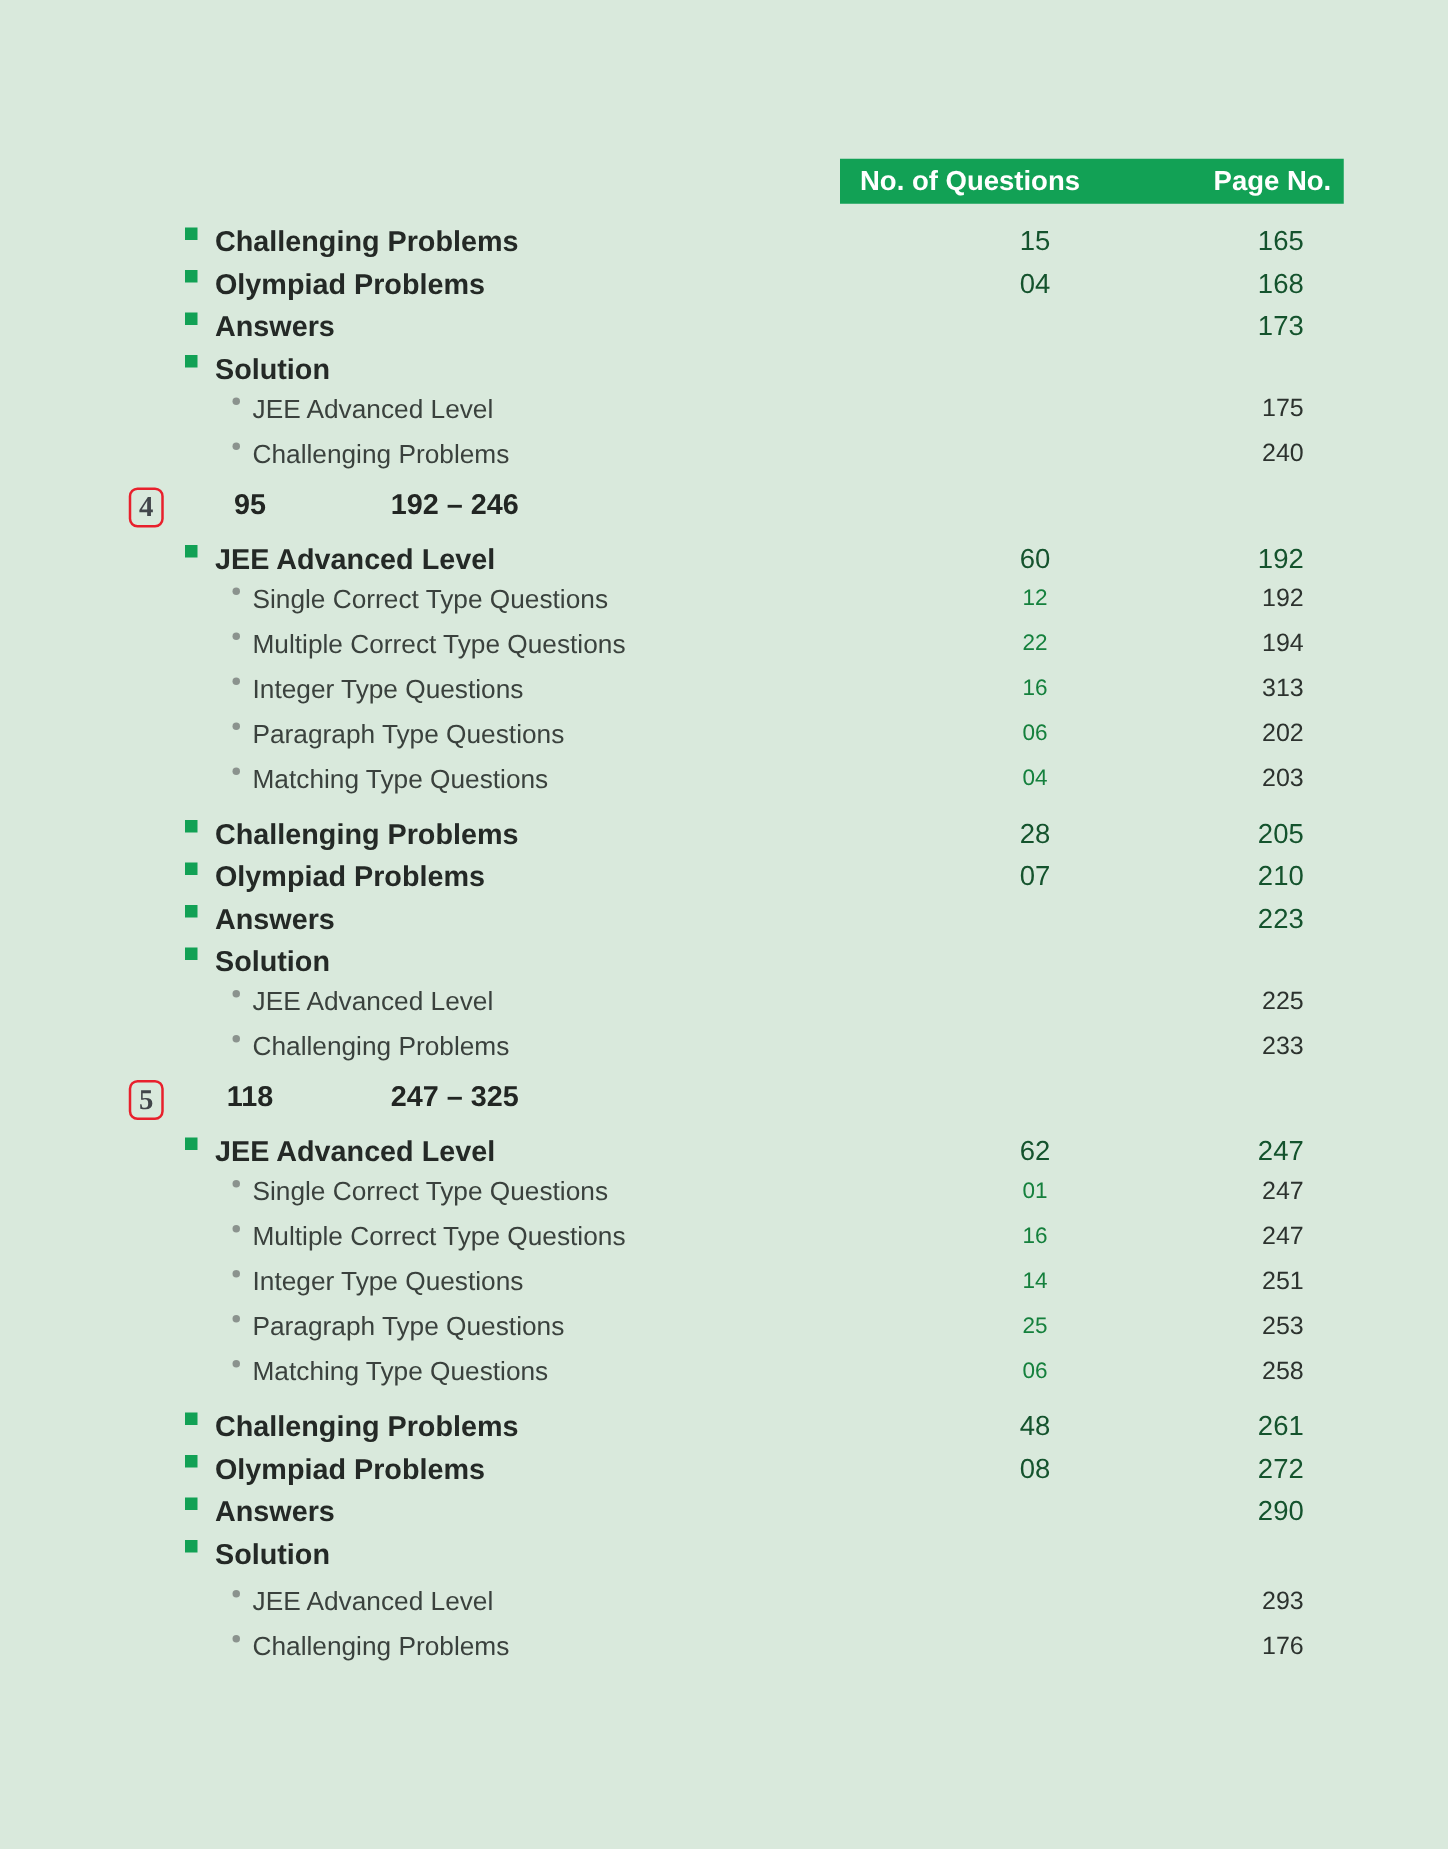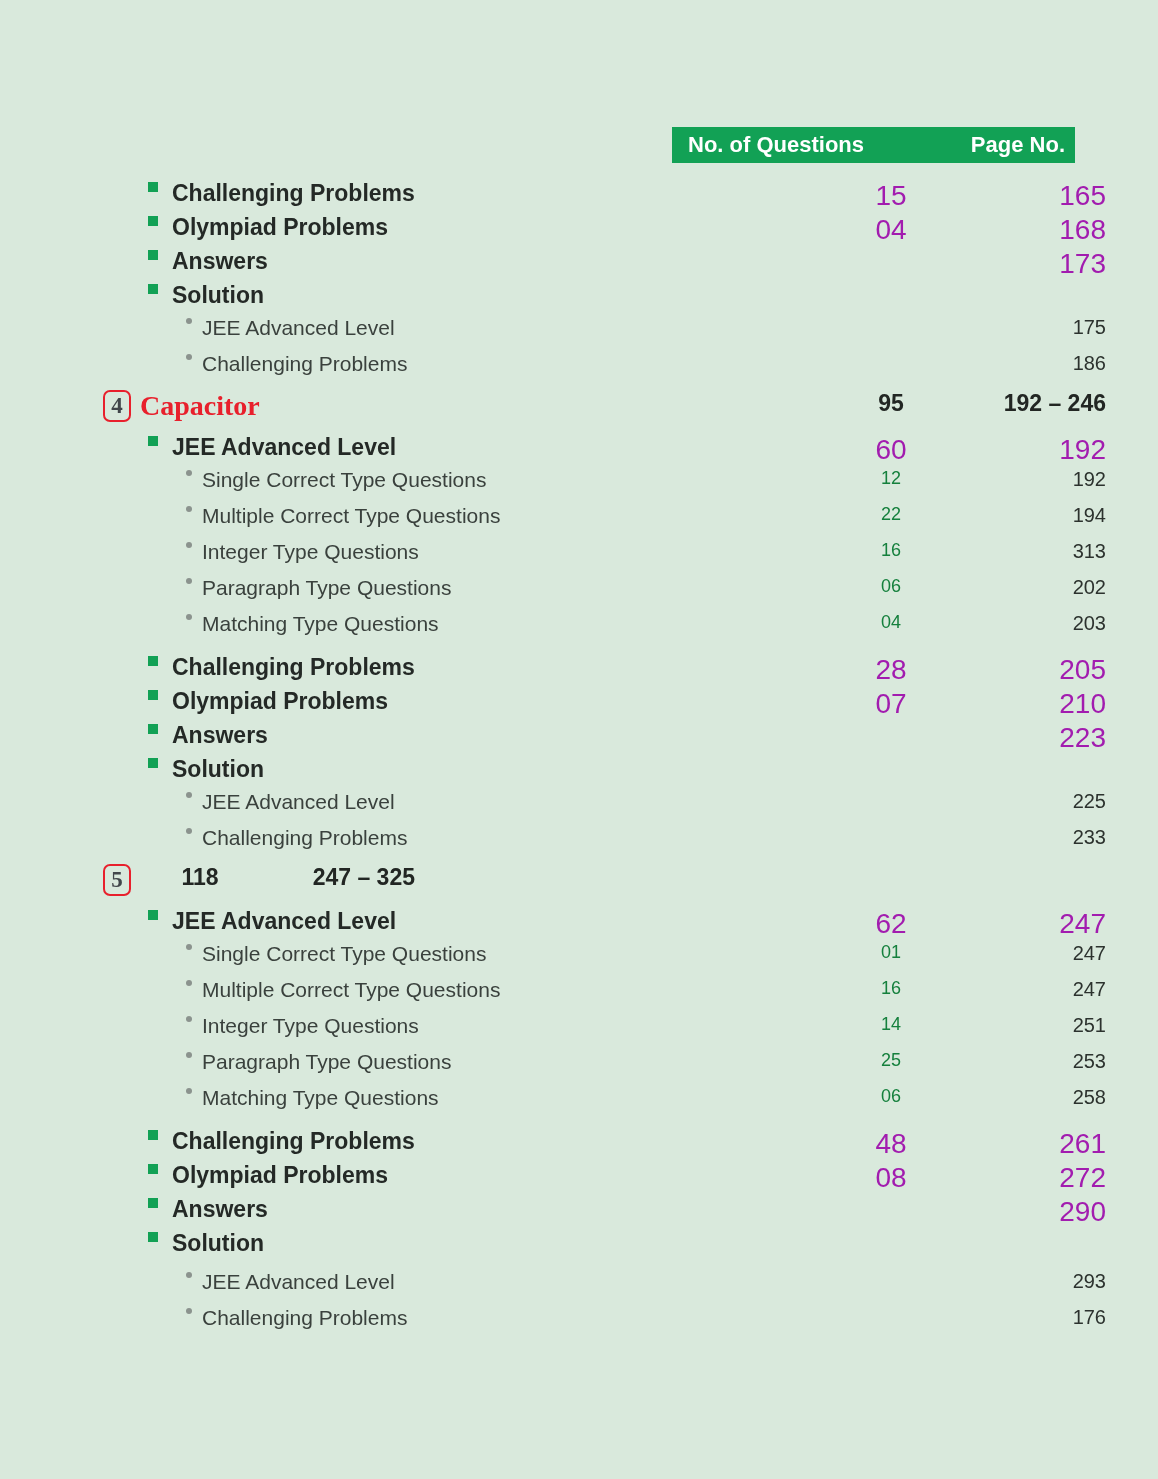--- a/index.html
+++ b/index.html
@@ -6,21 +6,21 @@
   body {
     width: 1158px;
     height: 1479px;
     background: #d9e9dc;
     font-family: "Liberation Sans", sans-serif;
     overflow: hidden;
   }
   .content {
     box-sizing: border-box;
     width: 1158px;
-    padding: 127px 52px 0 103px;
+    padding: 127px 115px 0 103px;
   }
   .header-bar {
     box-sizing: border-box;
     margin-left: 569px;
     width: 403px;
     height: 36px;
     background: var(--green, #12a155);
     color: #ffffff;
     display: flex;
     align-items: center;
@@ -34,21 +34,21 @@
     display: flex;
     align-items: flex-start;
     height: 34px;
   }
   .row .label { flex: 1; white-space: nowrap; overflow: hidden; }
   .row .qcol { width: 120px; text-align: center; white-space: nowrap; }
   .row .pcol { width: 155px; text-align: right; white-space: nowrap; }
 
   
   .row.item .label { font-weight: bold; font-size: 23px; color: #242926; }
-  .row.item .qcol, .row.item .pcol { font-size: 28px; color: #a21caf; }
+  .row.item .qcol, .row.item .pcol { font-size: 22px; color: #14532d; }
   .sq {
     width: 10px; height: 10px;
     background: var(--green, #12a155);
     margin: 2px 14px 0 45px;
     flex: none;
   }
 
   
   .row.subitem { height: 36px; }
   .row.subitem .label { font-size: 21px; color: #3a413d; }
@@ -130,25 +130,24 @@
       <div class="row subitem">
         <span class="dot"></span>
         <span class="label">JEE Advanced Level</span>
         <span class="qcol"></span>
         <span class="pcol">175</span>
       </div>
       <div class="row subitem">
         <span class="dot"></span>
         <span class="label">Challenging Problems</span>
         <span class="qcol"></span>
-        <span class="pcol">186</span>
+        <span class="pcol">240</span>
       </div>
       <div class="row chapter">
         <span class="chnum">4</span>
-        <span class="label">Capacitor</span>
         <span class="qcol">95</span>
         <span class="pcol">192 – 246</span>
       </div>
       <div class="row item">
         <span class="sq"></span>
         <span class="label">JEE Advanced Level</span>
         <span class="qcol">60</span>
         <span class="pcol">192</span>
       </div>
       <div class="row subitem">

